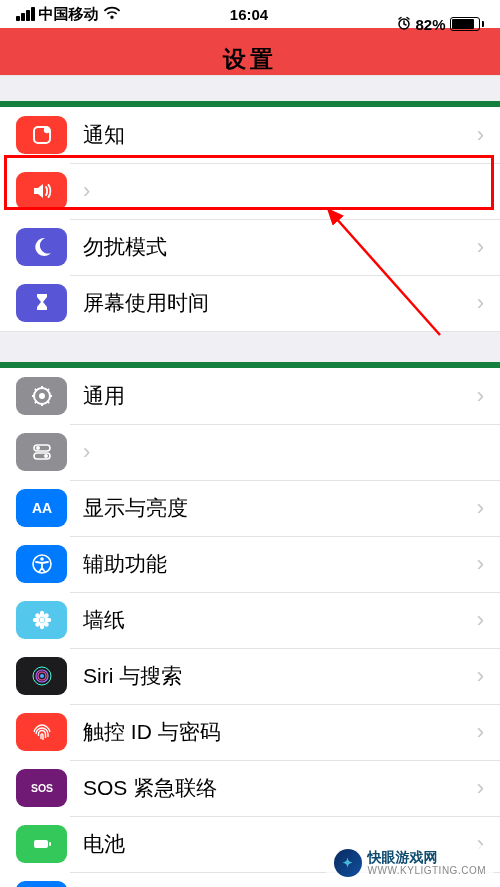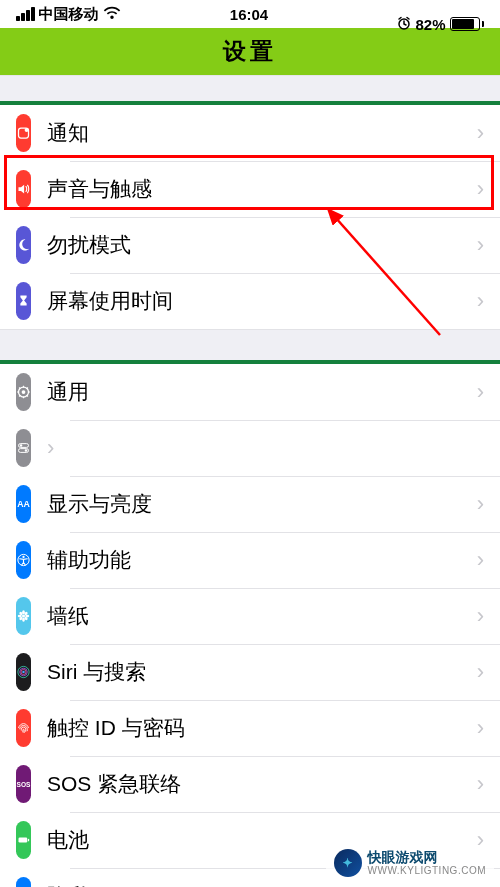--- a/index.html
+++ b/index.html
@@ -32,37 +32,37 @@
   .signal-bars span:nth-child(3){height:11px}
   .signal-bars span:nth-child(4){height:14px}
   .wifi-icon{display:inline-block;font-size:14px}
   .alarm-icon{font-size:13px}
   .battery { display:inline-flex; align-items:center; gap:2px; }
   .battery-body{ width:30px; height:14px; border:1.5px solid #000; border-radius:3px; position:relative; }
   .battery-fill{ position:absolute; top:1px; left:1px; bottom:1px; width:82%; background:#000; border-radius:1px; }
   .battery-tip{ width:2.5px; height:6px; background:#000; border-radius:0 1px 1px 0; }
 
   
-  .header { height: 48px; background:#84cc16; display:flex; align-items:center; justify-content:center; border-bottom:1px solid #e5e5e9; }
+  .header { height: 48px; background:#ef4444; display:flex; align-items:flex-end; justify-content:center; border-bottom:1px solid #e5e5e9; }
   .header-title{ font-size:23px; font-weight:600; letter-spacing:4px; }
 
   
-  .group{ margin-top:30px; background:#fff; border-top:4px solid #15803d; border-bottom:1px solid #e2e2e6; }
+  .group{ margin-top:30px; background:#fff; border-top:6px solid #15803d; border-bottom:1px solid #e2e2e6; }
   .group.first{ margin-top:25px; }
 
   .row{
     display:flex; align-items:center;
     height:56px; padding:0 16px;
     position:relative;
   }
   .row + .row::before{
     content:""; position:absolute; left:70px; right:0; top:0; height:1px; background:#e2e2e6;
   }
   .row .icon-box{
-    width:15px; height:38px; border-radius:9px;
+    width:51px; height:38px; border-radius:9px;
     display:flex; align-items:center; justify-content:center;
     flex-shrink:0;
     margin-right:16px;
     color:#fff;
   }
   .row .label{ font-size:21px; flex:1; }
   .row .chevron{ color:#c7c7cc; font-size:22px; font-weight:300; }
 
   
   .ic-notif   { background:#ff3b30; }
@@ -161,21 +161,20 @@
     <div class="chevron">›</div>
   </div>
 
   <div class="row">
     <div class="icon-box ic-sound">
       <svg viewBox="0 0 24 24">
           <path d="M4 9v6h4l5 4V5l-5 4H4z" fill="#fff"></path>
           <path d="M16 8c1.5 1.5 1.5 6.5 0 8M18.5 6c2.5 2.5 2.5 9.5 0 12" stroke="#fff" stroke-width="1.8" fill="none" stroke-linecap="round"></path>
         </svg>
     </div>
-    <div class="label">声音与触感</div>
     <div class="chevron">›</div>
   </div>
 
   <div class="row">
     <div class="icon-box ic-dnd">
       <svg viewBox="0 0 24 24">
           <path d="M15 3a9 9 0 1 0 6 15 8 8 0 0 1-6-15z" fill="#fff"></path>
         </svg>
     </div>
     <div class="label">勿扰模式</div>

